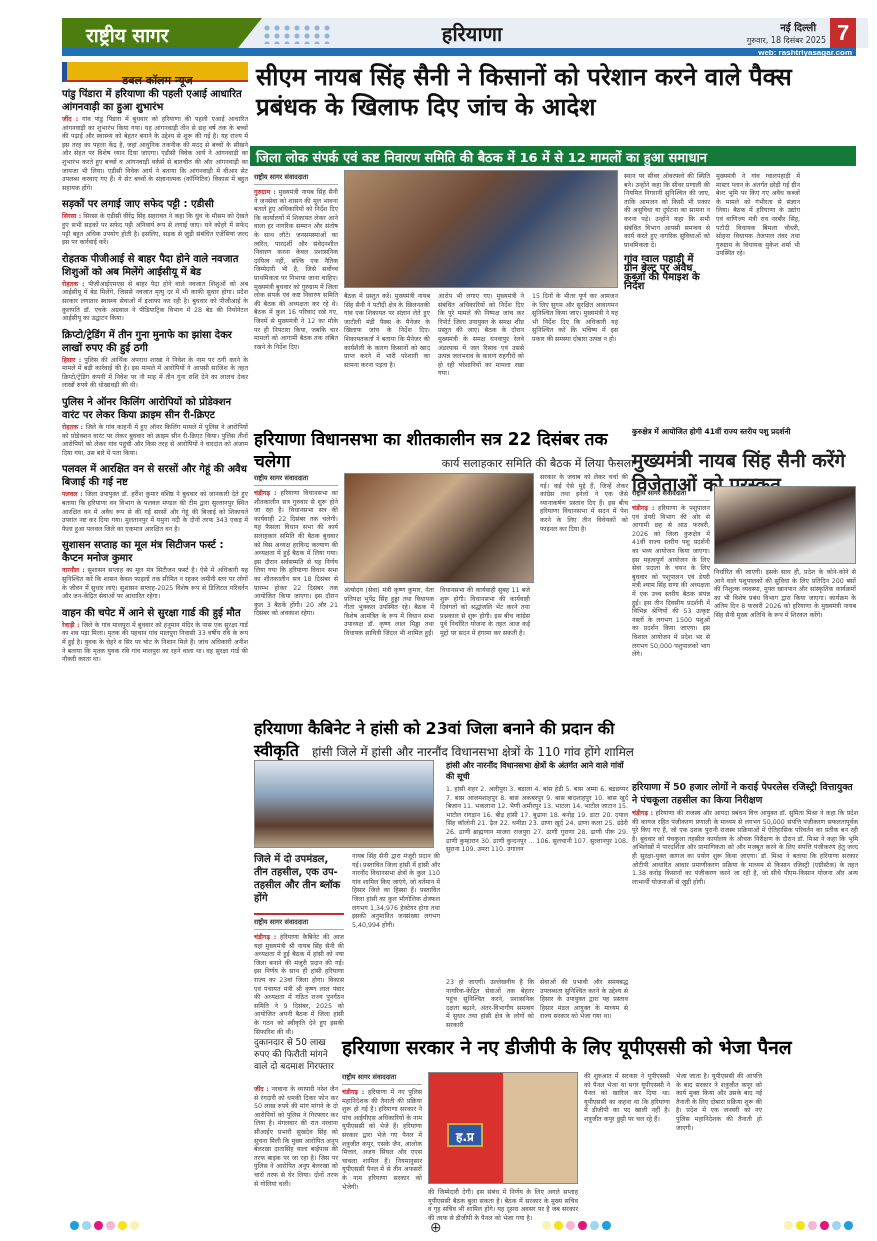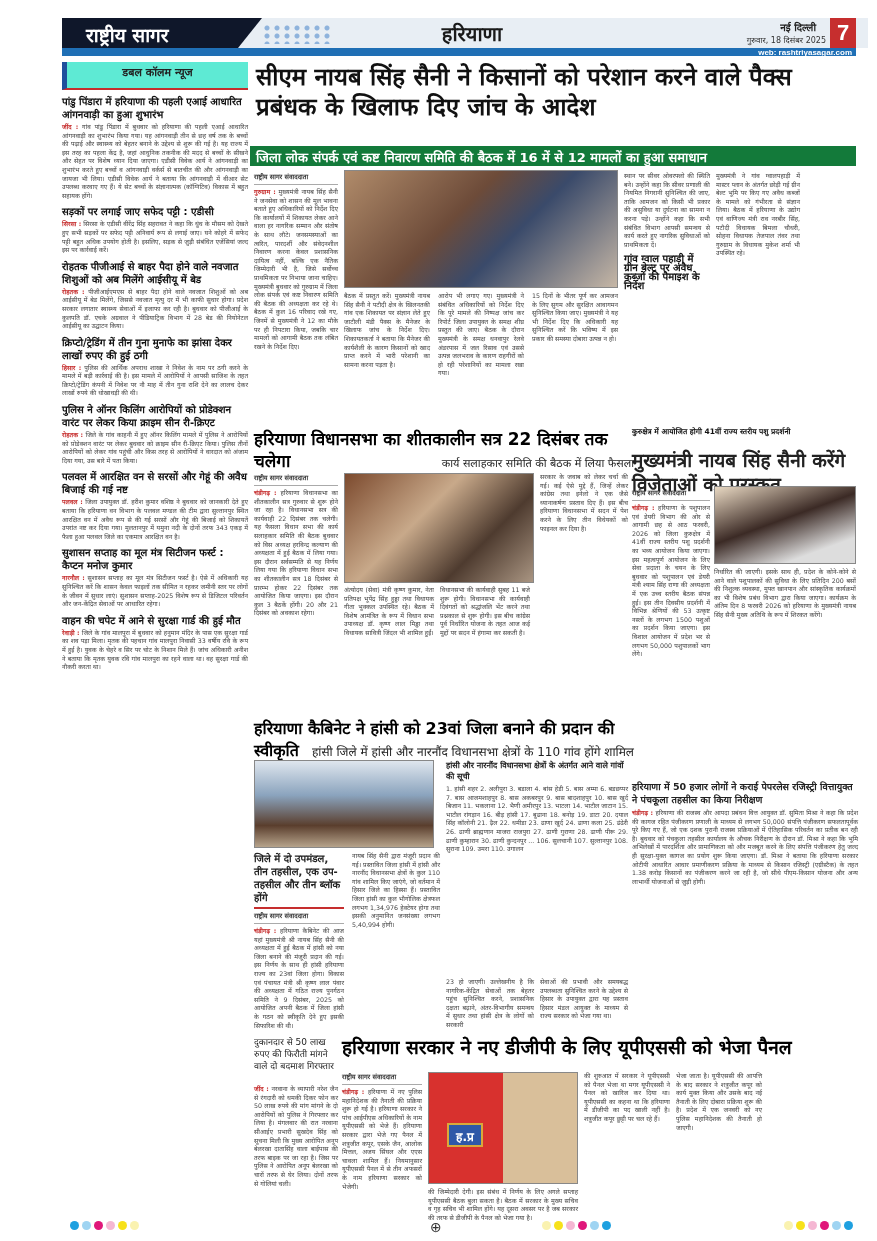--- a/index.html
+++ b/index.html
@@ -1,28 +1,28 @@
 <!DOCTYPE html>
 <html><head>
 <meta charset="utf-8">
 <style>
 *{box-sizing:border-box;margin:0;padding:0}
 body{width:877px;height:1241px;background:#fff;font-family:"DejaVu Sans",sans-serif;color:#222;position:relative;overflow:hidden}
 .page{position:absolute;left:62px;top:18px;width:806px;height:1215px}
 .mast{position:absolute;left:0;top:0;width:806px;height:30px;background:#e8eef4}
-.mast-left{position:absolute;left:0;top:0;width:200px;height:30px;background:#0f172a;color:#fff;font:bold 19px "DejaVu Sans",sans-serif;padding:4px 0 0 24px;clip-path:polygon(0 0,100% 0,88% 100%,0 100%)}
+.mast-left{position:absolute;left:0;top:0;width:200px;height:30px;background:#4d7c0f;color:#fff;font:bold 19px "DejaVu Sans",sans-serif;padding:4px 0 0 24px;clip-path:polygon(0 0,100% 0,88% 100%,0 100%)}
 .mast-dots{position:absolute;left:200px;top:6px;width:70px;height:20px;background:radial-gradient(circle,#8fb3dc 2px,transparent 3px) 0 0/10px 8px}
 .mast-center{position:absolute;left:330px;top:2px;width:160px;text-align:center;font:bold 20px "DejaVu Sans",sans-serif;color:#1a1a1a}
 .mast-city{position:absolute;right:52px;top:2px;font:bold 10px "DejaVu Sans",sans-serif;color:#222;}
 .mast-date{position:absolute;right:42px;top:16px;font:8px "DejaVu Sans",sans-serif;color:#333}
 .mast-page{position:absolute;right:12px;top:0;width:26px;height:30px;background:#c62e2e;color:#fff;font:bold 22px "Liberation Sans",sans-serif;text-align:center;line-height:30px}
 .mast-bar{position:absolute;left:0;top:30px;width:794px;height:8px;background:#1f6fb5}
 .mast-web{position:absolute;right:16px;top:30px;font:bold 8px "Liberation Sans",sans-serif;color:#fff}
 .col-left{position:absolute;left:0;top:44px;width:186px}
-.dc-box{background:#5eead4;height:28px;border-left:5px solid #1f4f9c;border-bottom:2px solid #c62e2e;text-align:center;font:bold 11px "DejaVu Sans",sans-serif;padding-top:2px}
+.dc-box{background:#eab308;height:20px;border-left:5px solid #1f4f9c;border-bottom:2px solid #c62e2e;text-align:center;font:bold 11px "DejaVu Sans",sans-serif;padding-top:10px}
 .lh{font:bold 10px "DejaVu Sans",sans-serif;line-height:13px;margin:5px 0 2px;color:#111}
 .lp{font:6.3px "DejaVu Sans",sans-serif;line-height:8.6px;color:#444;text-align:justify}
 .lp b{color:#c62e2e}
 .main-h{position:absolute;left:194px;top:44px;width:600px;font:bold 24px "DejaVu Sans",sans-serif;line-height:30px;color:#111}
 .green-bar{position:absolute;left:188px;top:128px;width:606px;height:20px;background:#137a3a;color:#fff;font:bold 13px "DejaVu Sans",sans-serif;padding:2px 0 0 6px}
 .byline{font:bold 6.5px "DejaVu Sans",sans-serif;color:#333;border-bottom:1px solid #aaa;padding-bottom:3px;margin-bottom:3px}
 .col{position:absolute}
 .photo{position:absolute;border:1px solid #888}
 .p1{background:linear-gradient(135deg,#b08b6a,#6d4b39 40%,#3a4a6a 60%,#c6b7a6)}
 .p2{background:linear-gradient(135deg,#7c4a2e,#c8a98a 40%,#4e3b2f 70%,#a99582)}
@@ -137,21 +137,21 @@
   </div>
   <div class="photo p3" style="left:652px;top:468px;width:142px;height:78px"></div>
   <div class="col" style="left:652px;top:550px;width:142px">
     <p class="lp">निर्धारित की जाएगी। इसके साथ ही, प्रदेश के कोने-कोने से आने वाले पशुपालकों की सुविधा के लिए प्रतिदिन 200 बसों की निशुल्क व्यवस्था, मुफ्त खानपान और सांस्कृतिक कार्यक्रमों का भी विशेष प्रबंध विभाग द्वारा किया जाएगा। कार्यक्रम के अंतिम दिन 8 फरवरी 2026 को हरियाणा के मुख्यमंत्री नायब सिंह सैनी मुख्य अतिथि के रूप में शिरकत करेंगे।</p>
   </div>
 
   <div class="sec-h" style="left:192px;top:700px;width:390px;font-size:16px">हरियाणा कैबिनेट ने हांसी को 23वां जिला बनाने की प्रदान की स्वीकृति</div>
   <div class="sub-h" style="left:192px;top:725px;width:380px;font-size:12px">हांसी जिले में हांसी और नारनौंद विधानसभा क्षेत्रों के 110 गांव होंगे शामिल</div>
   <div class="photo p4" style="left:192px;top:742px;width:180px;height:88px"></div>
   <div class="col" style="left:192px;top:834px;width:90px">
-    <div style="font:bold 10px 'DejaVu Sans',sans-serif;line-height:13px;margin-bottom:3px">जिले में दो उपमंडल, तीन तहसील, एक उप-तहसील और तीन ब्लॉक होंगे</div>
+    <div style="font:bold 10px 'DejaVu Sans',sans-serif;line-height:13px;margin-bottom:9px">जिले में दो उपमंडल, तीन तहसील, एक उप-तहसील और तीन ब्लॉक होंगे</div>
     <div class="byline" style="border-top:2px solid #c62e2e;padding-top:2px">राष्ट्रीय सागर संवाददाता</div>
     <p class="lp"><b>चंडीगढ़ :</b> <span>हरियाणा कैबिनेट की आज यहां मुख्यमंत्री श्री नायब सिंह सैनी की अध्यक्षता में हुई बैठक में हांसी को नया जिला बनाने की मंजूरी प्रदान की गई। इस निर्णय के साथ ही हांसी हरियाणा राज्य का 23वां जिला होगा। विकास एवं पंचायत मंत्री श्री कृष्ण लाल पंवार की अध्यक्षता में गठित राज्य पुनर्गठन समिति ने 9 दिसंबर, 2025 को आयोजित अपनी बैठक में जिला हांसी के गठन को स्वीकृति देने हुए इसकी सिफारिश की थी।</span></p>
   </div>
   <div class="col" style="left:290px;top:834px;width:88px">
     <p class="lp">नायब सिंह सैनी द्वारा मंजूरी प्रदान की गई। प्रस्तावित जिला हांसी में हांसी और नारनौंद विधानसभा क्षेत्रों के कुल 110 गांव शामिल किए जाएंगे, जो वर्तमान में हिसार जिले का हिस्सा हैं। प्रस्तावित जिला हांसी का कुल भौगोलिक क्षेत्रफल लगभग 1,34,976 हेक्टेयर होगा तथा इसकी अनुमानित जनसंख्या लगभग 5,40,994 होगी।</p>
   </div>
   <div class="col" style="left:384px;top:742px;width:182px">
     <div style="font:bold 8px 'DejaVu Sans',sans-serif;line-height:11px">हांसी और नारनौंद विधानसभा क्षेत्रों के अंतर्गत आने वाले गांवों की सूची</div>
     <p class="lp" style="margin-top:3px">1. हांसी शहर 2. अलीपुरा 3. बडाला 4. बांस हेडी 5. बास अम्मा 6. बडछप्पर 7. बास आजमशाहपुर 8. बास अकबरपुर 9. बास बादशाहपुर 10. बास खुर्द बिजान 11. भकलाना 12. भैणी अमीरपुर 13. भाटला 14. भाटौल जाटान 15. भाटौल रांगड़ान 16. बीड़ हांसी 17. बुढाना 18. बनोड़ 19. डाटा 20. दयाल सिंह कॉलोनी 21. ढ़ैल 22. धमीडा 23. ढाणा खुर्द 24. ढाणा कला 25. ढंढेरी 26. ढाणी ब्राह्मणान माजरा राजपुरा 27. ढाणी गुराणा 28. ढाणी पीरू 29. ढाणी कुम्हारान 30. ढाणी कुन्दनपुर ... 106. सुलचानी 107. सुल्तानपुर 108. सुराना 109. उमरा 110. उगालन</p>
   </div>

